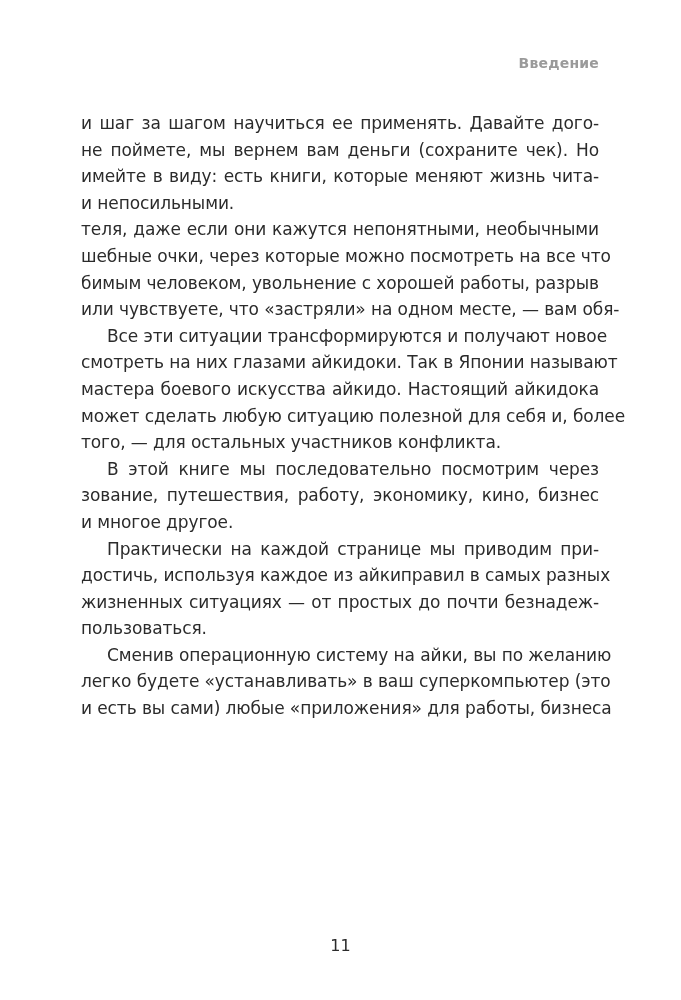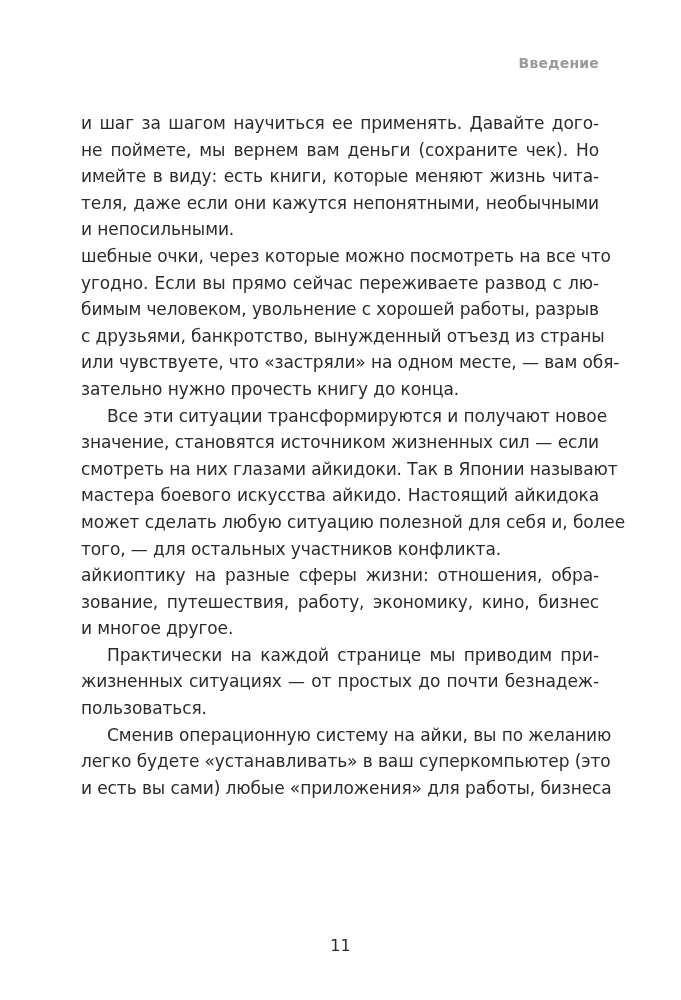--- a/index.html
+++ b/index.html
@@ -59,38 +59,35 @@
 </style>
 </head>
 <body>
 
 <div class="running-head">Введение</div>
 
 <div class="text-block" id="text-block">
     <span class="line">и шаг за шагом научиться ее применять. Давайте дого-</span>
     <span class="line">не поймете, мы вернем вам деньги (сохраните чек). Но</span>
     <span class="line">имейте в виду: есть книги, которые меняют жизнь чита-</span>
+    <span class="line last">и непосильными.</span>
     <span class="line">теля, даже если они кажутся непонятными, необычными</span>
-    <span class="line last">и непосильными.</span>
     <span class="line">шебные очки, через которые можно посмотреть на все что</span>
-    <span class="line">угодно. Если вы прямо сейчас переживаете развод с лю-</span>
     <span class="line">бимым человеком, увольнение с хорошей работы, разрыв</span>
-    <span class="line">с друзьями, банкротство, вынужденный отъезд из страны</span>
     <span class="line">или чувствуете, что «застряли» на одном месте, — вам обя-</span>
-    <span class="line last">зательно нужно прочесть книгу до конца.</span>
     <span class="line indent">Все эти ситуации трансформируются и получают новое</span>
-    <span class="line">значение, становятся источником жизненных сил — если</span>
     <span class="line">смотреть на них глазами айкидоки. Так в Японии называют</span>
     <span class="line">мастера боевого искусства айкидо. Настоящий айкидока</span>
     <span class="line">может сделать любую ситуацию полезной для себя и, более</span>
     <span class="line last">того, — для остальных участников конфликта.</span>
-    <span class="line">айкиоптику на разные сферы жизни: отношения, обра-</span>
+    <span class="line indent">В этой книге мы последовательно посмотрим через</span>
     <span class="line">зование, путешествия, работу, экономику, кино, бизнес</span>
     <span class="line last">и многое другое.</span>
     <span class="line indent">Практически на каждой странице мы приводим при-</span>
+    <span class="line">достичь, используя каждое из айкиправил в самых разных</span>
     <span class="line">жизненных ситуациях — от простых до почти безнадеж-</span>
     <span class="line last">пользоваться.</span>
     <span class="line indent">Сменив операционную систему на айки, вы по желанию</span>
     <span class="line">легко будете «устанавливать» в ваш суперкомпьютер (это</span>
     <span class="line">и есть вы сами) любые «приложения» для работы, бизнеса</span>
   </div>
 
 <div class="page-number">11</div>
 
 </body></html>

